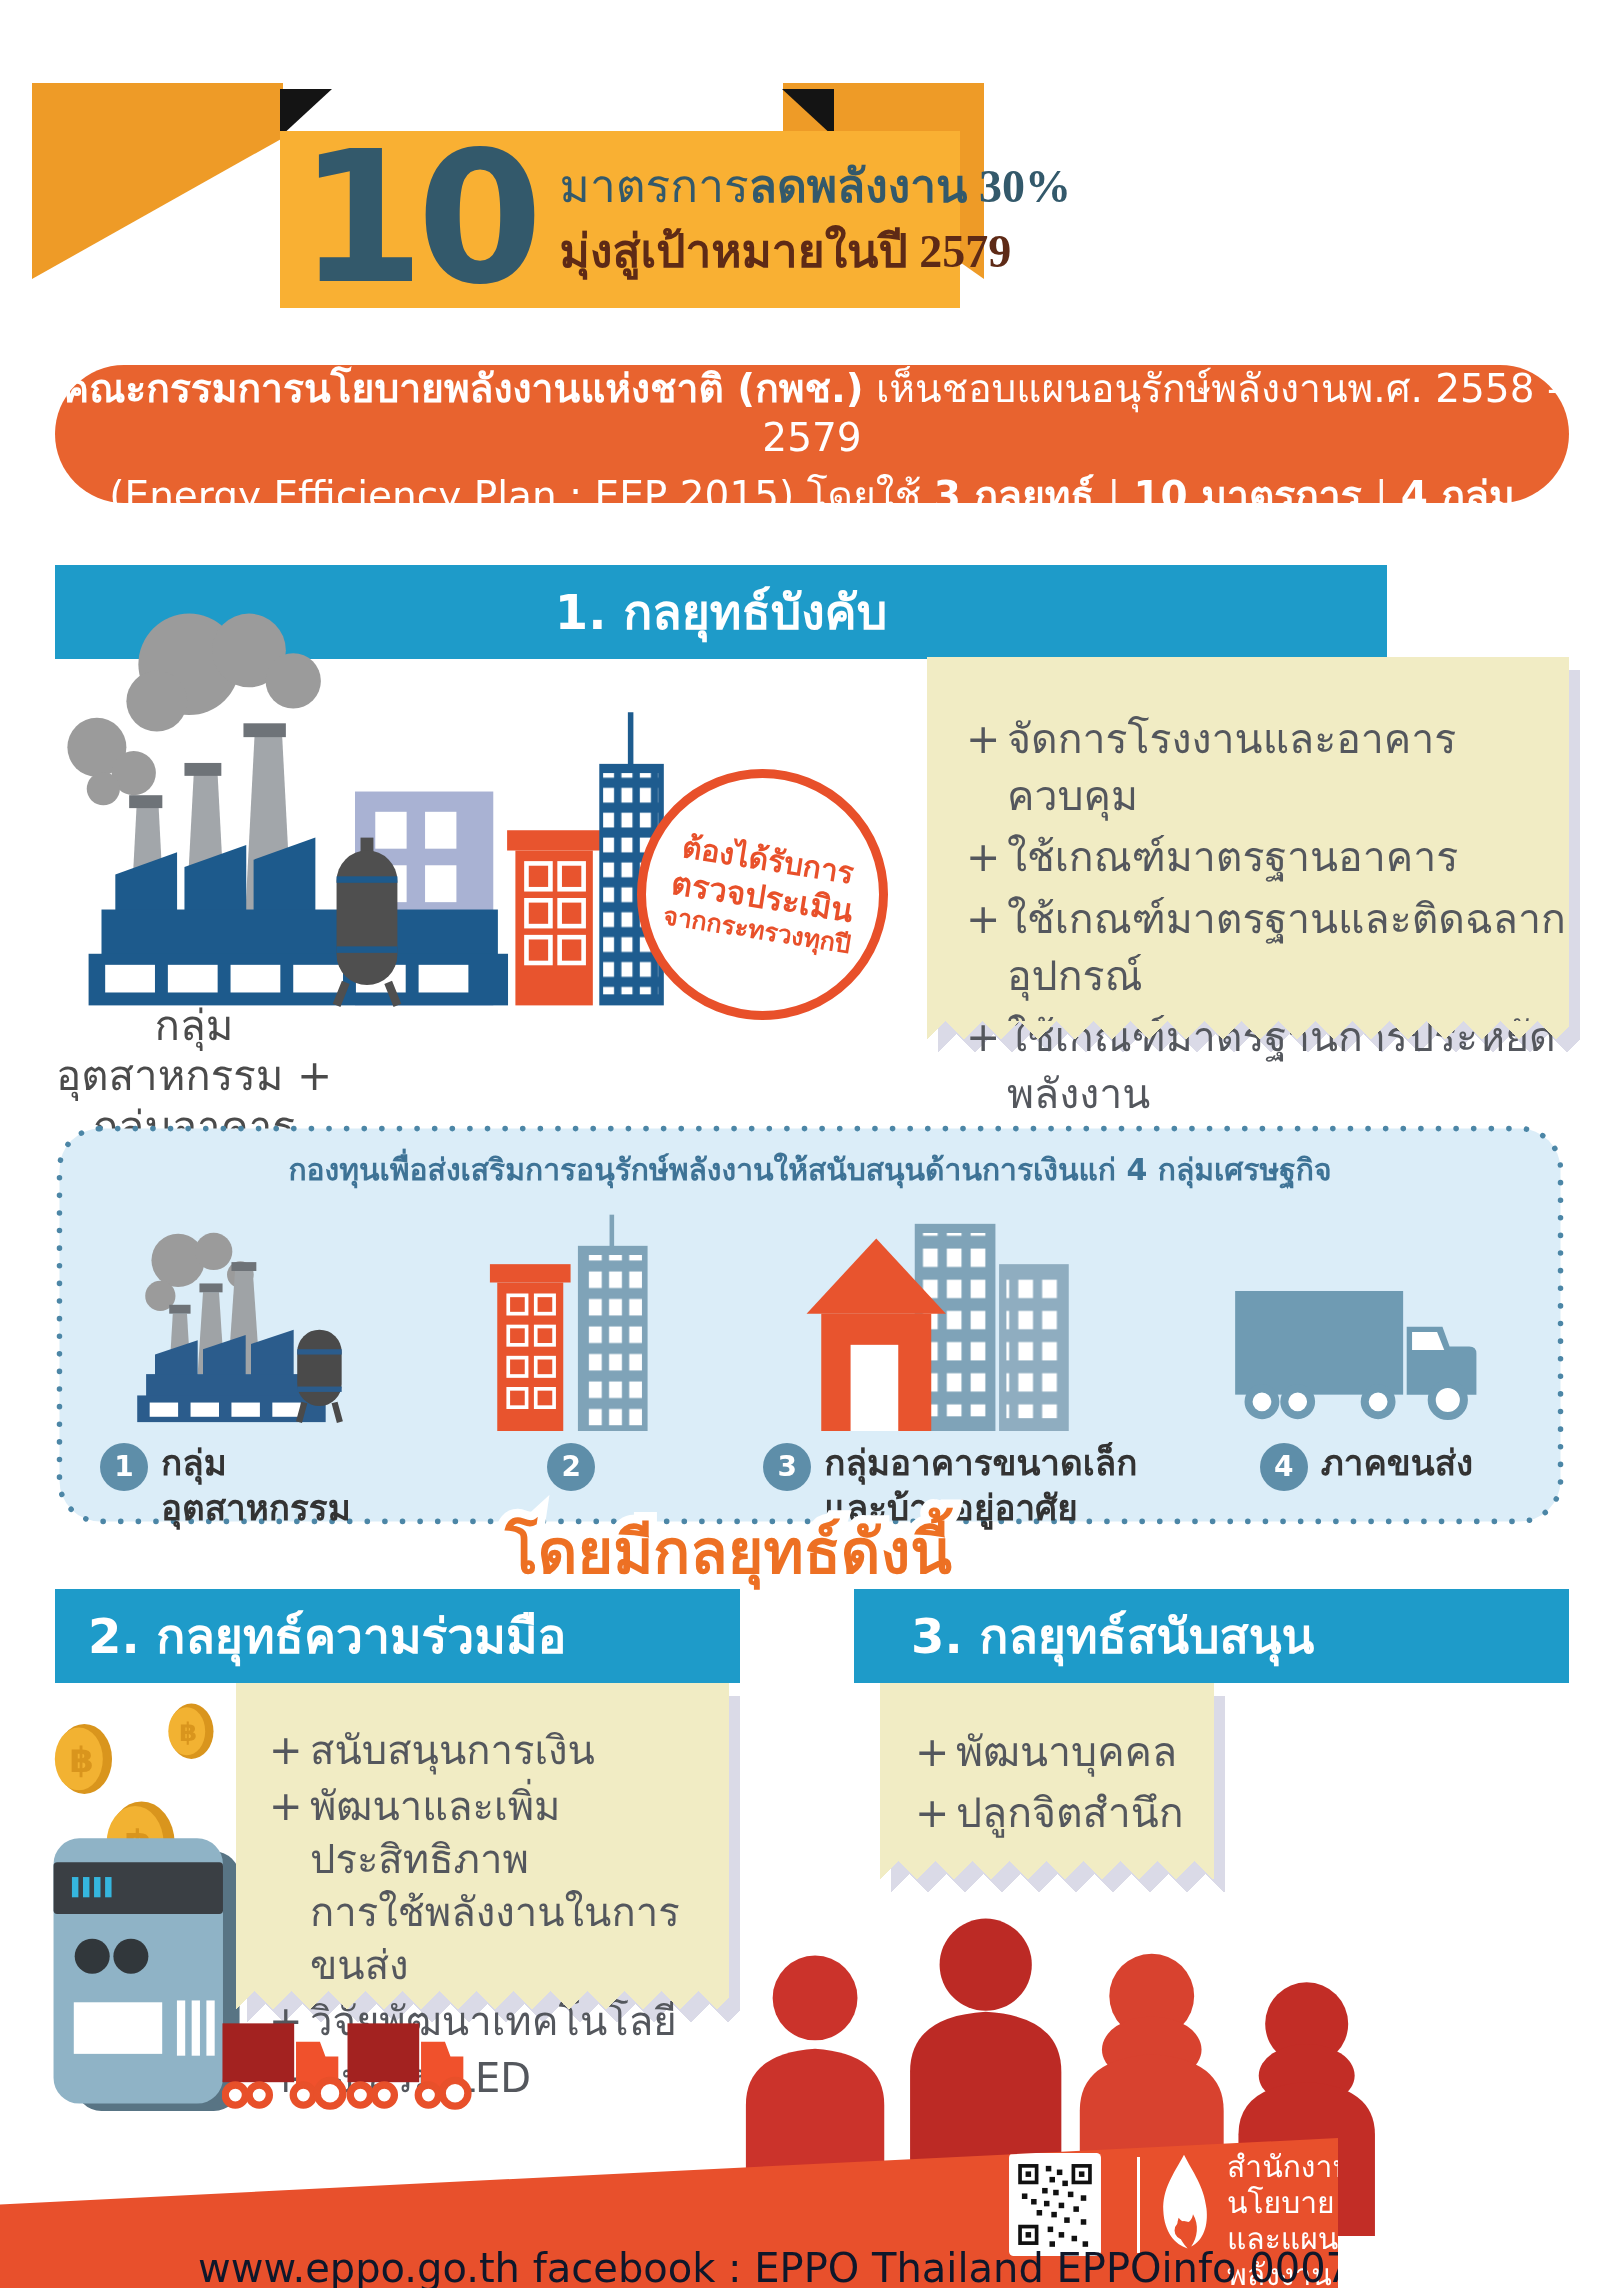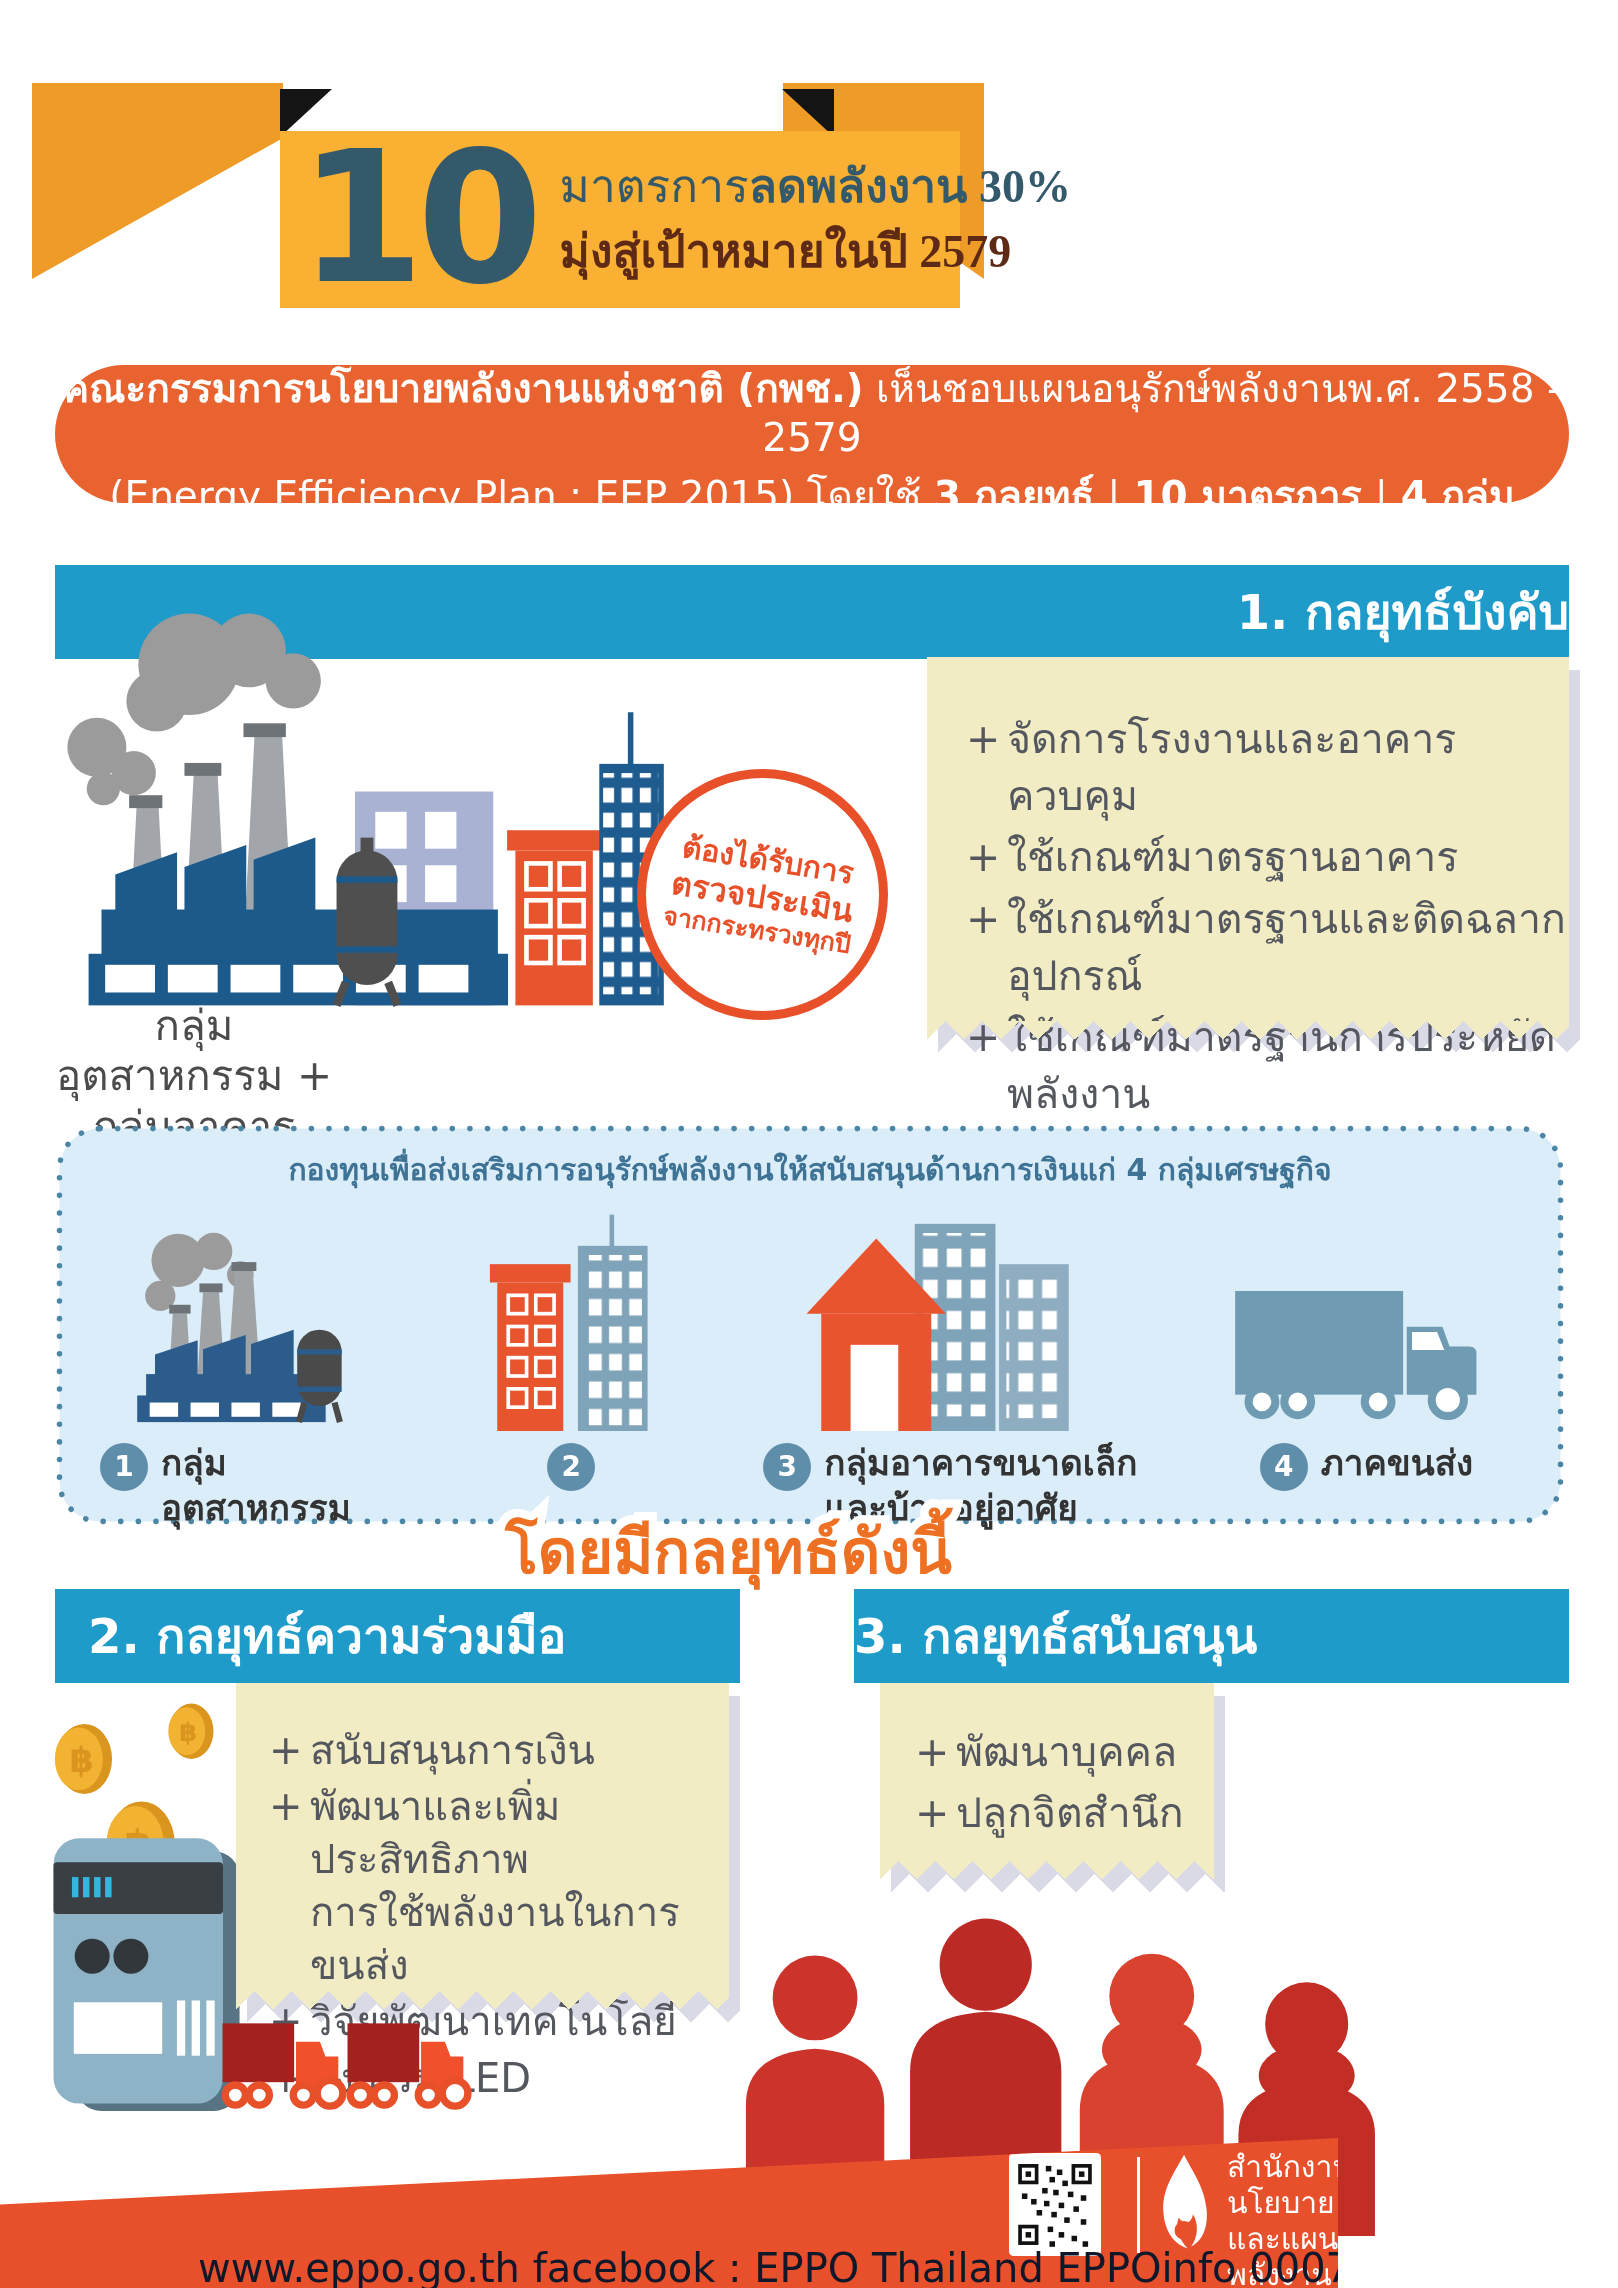--- a/index.html
+++ b/index.html
@@ -26,25 +26,25 @@
   .intro{position:absolute;left:55px;top:365px;width:1514px;height:138px;background:#E8632F;
          border-radius:69px;color:#fff;text-align:center;display:flex;flex-direction:column;
          justify-content:flex-start;gap:9.2px;}
   .intro .l{font-size:39px;line-height:1.25;}
   .intro b{font-weight:700;}
   .intro .sep{padding:0 13px;font-weight:400;opacity:.95;}
 
   
   .bar{position:absolute;height:94px;background:#1E9BC9;color:#fff;font-weight:700;font-size:48px;
        display:flex;align-items:center;}
-  #bar1{left:55px;top:565px;width:1514px;justify-content:flex-end;}
+  #bar1{left:55px;top:565px;width:1332px;justify-content:center;}
   #bar2{left:55px;top:1589px;width:685px;}
   #bar2 span{margin-left:33px;}
   #bar3{left:854px;top:1589px;width:715px;}
-  #bar3 span{}
+  #bar3 span{margin-left:57px;}
 
   
   .note{position:absolute;background:#F1ECC4;}
   .note-shadow{position:absolute;background:#DADAE7;}
   .tooth{position:absolute;left:0;top:100%;width:100%;height:18.5px;background-size:37px 18.5px;
          background-repeat:repeat-x;}
   .tooth-beige{background-image:linear-gradient(135deg,#F1ECC4 13px,transparent 13px),
                                 linear-gradient(225deg,#F1ECC4 13px,transparent 13px);}
   .tooth-shadow{background-image:linear-gradient(135deg,#DADAE7 13px,transparent 13px),
                                  linear-gradient(225deg,#DADAE7 13px,transparent 13px);}

